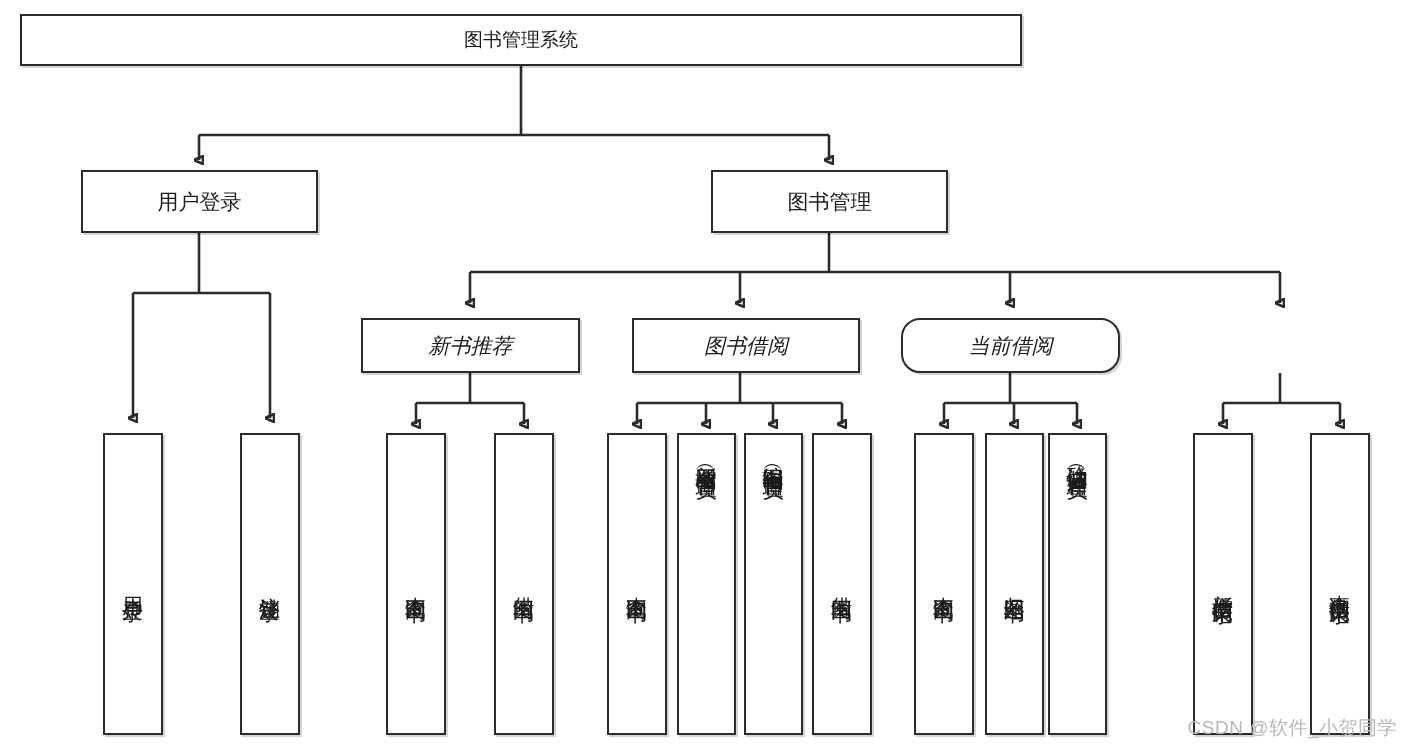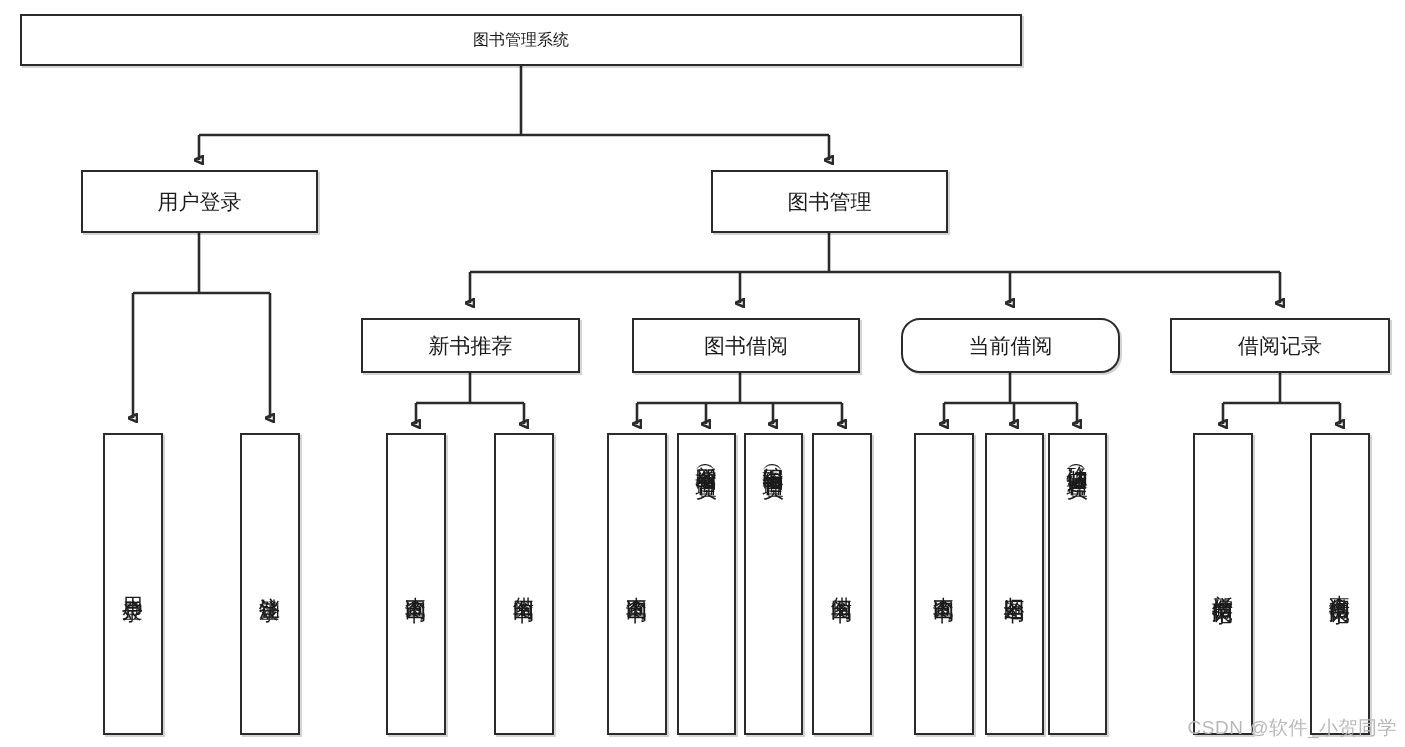--- a/index.html
+++ b/index.html
@@ -15,23 +15,23 @@
     position:absolute;
     box-sizing:border-box;
     background:#ffffff;
     border:2.5px solid #2b2b2b;
     display:flex;
     align-items:center;
     justify-content:center;
     color:#1b1b1b;
     box-shadow:2px 2px 0 rgba(0,0,0,0.17);
   }
-  .node.root{font-size:16px;}
+  .node.root{font-size:19px;}
   .node.lvl2{font-size:21px;}
-  .node.lvl3{font-size:21px;}
+  .node.lvl3{font-size:21px;font-style:italic;}
   .node.leaf{
     font-size:21px;
     writing-mode:vertical-rl;
     text-orientation:upright;
     align-items:center;
     justify-content:flex-start;
     padding-top:14px;
     letter-spacing:2px;
     line-height:1.0;
     white-space:nowrap;
@@ -117,23 +117,20 @@
 
   <div class="node lvl3" style="left:361px;top:318px;width:219px;height:55px;">
     <span>新书推荐</span>
   </div>
   <div class="node lvl3" style="left:632px;top:318px;width:228px;height:55px;">
     <span>图书借阅</span>
   </div>
   <div class="node lvl3" style="left:901px;top:318px;width:219px;height:55px;border-radius:19px;">
     <span>当前借阅</span>
   </div>
-  <div class="node lvl3" style="left:1170px;top:318px;width:220px;height:55px;">
-    <span>借阅记录</span>
-  </div>
 
   <div class="node leaf centered" style="left:103px;top:433px;width:60px;height:302px;">
     <span>用户登录</span>
   </div>
   <div class="node leaf centered" style="left:240px;top:433px;width:60px;height:302px;">
     <span>注销登录</span>
   </div>
 
   <div class="node leaf centered" style="left:386px;top:433px;width:60px;height:302px;">
     <span>查询图书</span>

